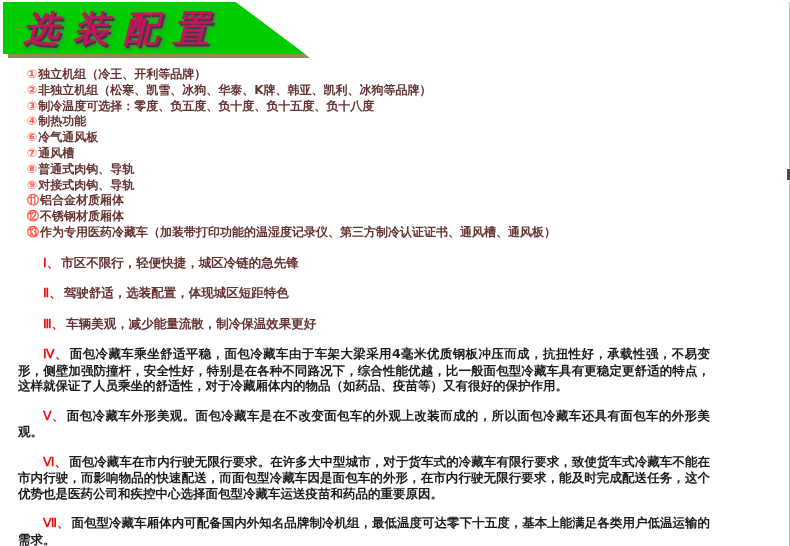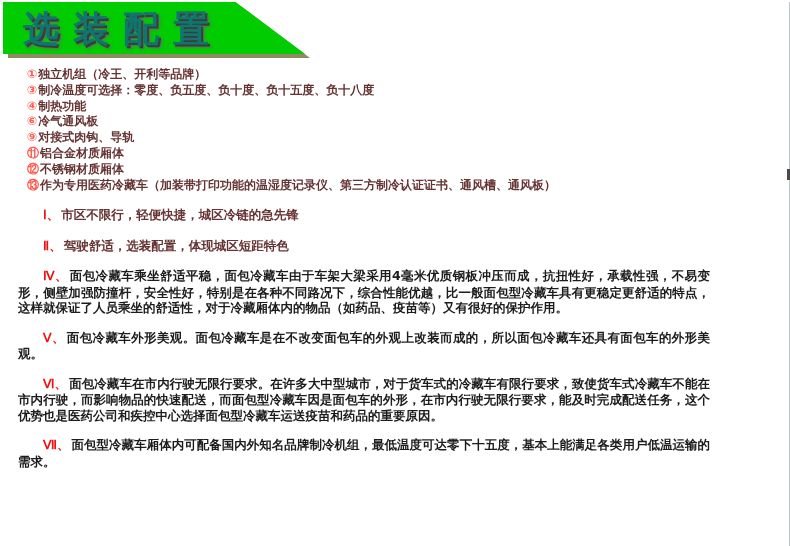--- a/index.html
+++ b/index.html
@@ -24,23 +24,23 @@
     clip-path:polygon(0 0,77% 0,100% 100%,0 100%);
   }
   .banner .face{
     position:absolute; left:0; top:0; width:100%; height:100%;
     background:#00cc00;
     clip-path:polygon(0 0,77% 0,100% 100%,0 100%);
   }
   .banner .title{
     position:absolute; left:20px; top:4px;
     font-family:"DejaVu Serif", serif;
-    font-weight:bold;
+    font-style:italic; font-weight:bold;
     font-size:36px; line-height:44px;
-    letter-spacing:14px; color:#0f766e;
+    letter-spacing:14px; color:#be185d;
     text-shadow:2px 2px 0 #3c3c3c, 3px 3px 3px #666666;
     white-space:nowrap;
   }
   .banner1{ margin-top:2px; }
   .banner2{ margin-top:21px; }
 
   
   .opt-list{
     margin:13px 0 0 27px;
     font-size:12px; font-weight:bold;
@@ -88,33 +88,37 @@
 <div class="page">
 
   <div class="banner banner1">
     <div class="shadow"></div>
     <div class="face"></div>
     <div class="title">选装配置</div>
   </div>
 
   <div class="opt-list">
     <div class="opt-item"><span class="num">①</span><span>独立机组（冷王、开利等品牌）</span></div>
+    <div class="opt-item"><span class="num">②</span><span>非独立机组（松寒、凯雪、冰狗、华泰、K牌、韩亚、凯利、冰狗等品牌）</span></div>
     <div class="opt-item"><span class="num">③</span><span>制冷温度可选择：零度、负五度、负十度、负十五度、负十八度</span></div>
     <div class="opt-item"><span class="num">④</span><span>制热功能</span></div>
     <div class="opt-item"><span class="num">⑥</span><span>冷气通风板</span></div>
+    <div class="opt-item"><span class="num">⑦</span><span>通风槽</span></div>
+    <div class="opt-item"><span class="num">⑧</span><span>普通式肉钩、导轨</span></div>
     <div class="opt-item"><span class="num">⑨</span><span>对接式肉钩、导轨</span></div>
     <div class="opt-item"><span class="num">⑪</span><span>铝合金材质厢体</span></div>
     <div class="opt-item"><span class="num">⑫</span><span>不锈钢材质厢体</span></div>
     <div class="opt-item"><span class="num">⑬</span><span>作为专用医药冷藏车（加装带打印功能的温湿度记录仪、第三方制冷认证证书、通风槽、通风板）</span></div>
   </div>
 
 
   <div class="adv-list">
     <p class="adv-item adv-short"><span class="num">Ⅰ、</span><span>市区不限行，轻便快捷，城区冷链的急先锋</span></p>
     <p class="adv-item adv-short"><span class="num">Ⅱ、</span><span>驾驶舒适，选装配置，体现城区短距特色</span></p>
+    <p class="adv-item adv-short"><span class="num">Ⅲ、</span><span>车辆美观，减少能量流散，制冷保温效果更好</span></p>
     <p class="adv-item"><span class="num">Ⅳ、</span><span>面包冷藏车乘坐舒适平稳，面包冷藏车由于车架大梁采用4毫米优质钢板冲压而成，抗扭性好，承载性强，不易变形，侧壁加强防撞杆，安全性好，特别是在各种不同路况下，综合性能优越，比一般面包型冷藏车具有更稳定更舒适的特点，这样就保证了人员乘坐的舒适性，对于冷藏厢体内的物品（如药品、疫苗等）又有很好的保护作用。</span></p>
     <p class="adv-item"><span class="num">Ⅴ、</span><span>面包冷藏车外形美观。面包冷藏车是在不改变面包车的外观上改装而成的，所以面包冷藏车还具有面包车的外形美观。</span></p>
     <p class="adv-item"><span class="num">Ⅵ、</span><span>面包冷藏车在市内行驶无限行要求。在许多大中型城市，对于货车式的冷藏车有限行要求，致使货车式冷藏车不能在市内行驶，而影响物品的快速配送，而面包型冷藏车因是面包车的外形，在市内行驶无限行要求，能及时完成配送任务，这个优势也是医药公司和疾控中心选择面包型冷藏车运送疫苗和药品的重要原因。</span></p>
     <p class="adv-item"><span class="num">Ⅶ、</span><span>面包型冷藏车厢体内可配备国内外知名品牌制冷机组，最低温度可达零下十五度，基本上能满足各类用户低温运输的需求。</span></p>
   </div>
 
   <div class="right-edge"></div>
   <div class="right-tick"></div>
 </div>
 

